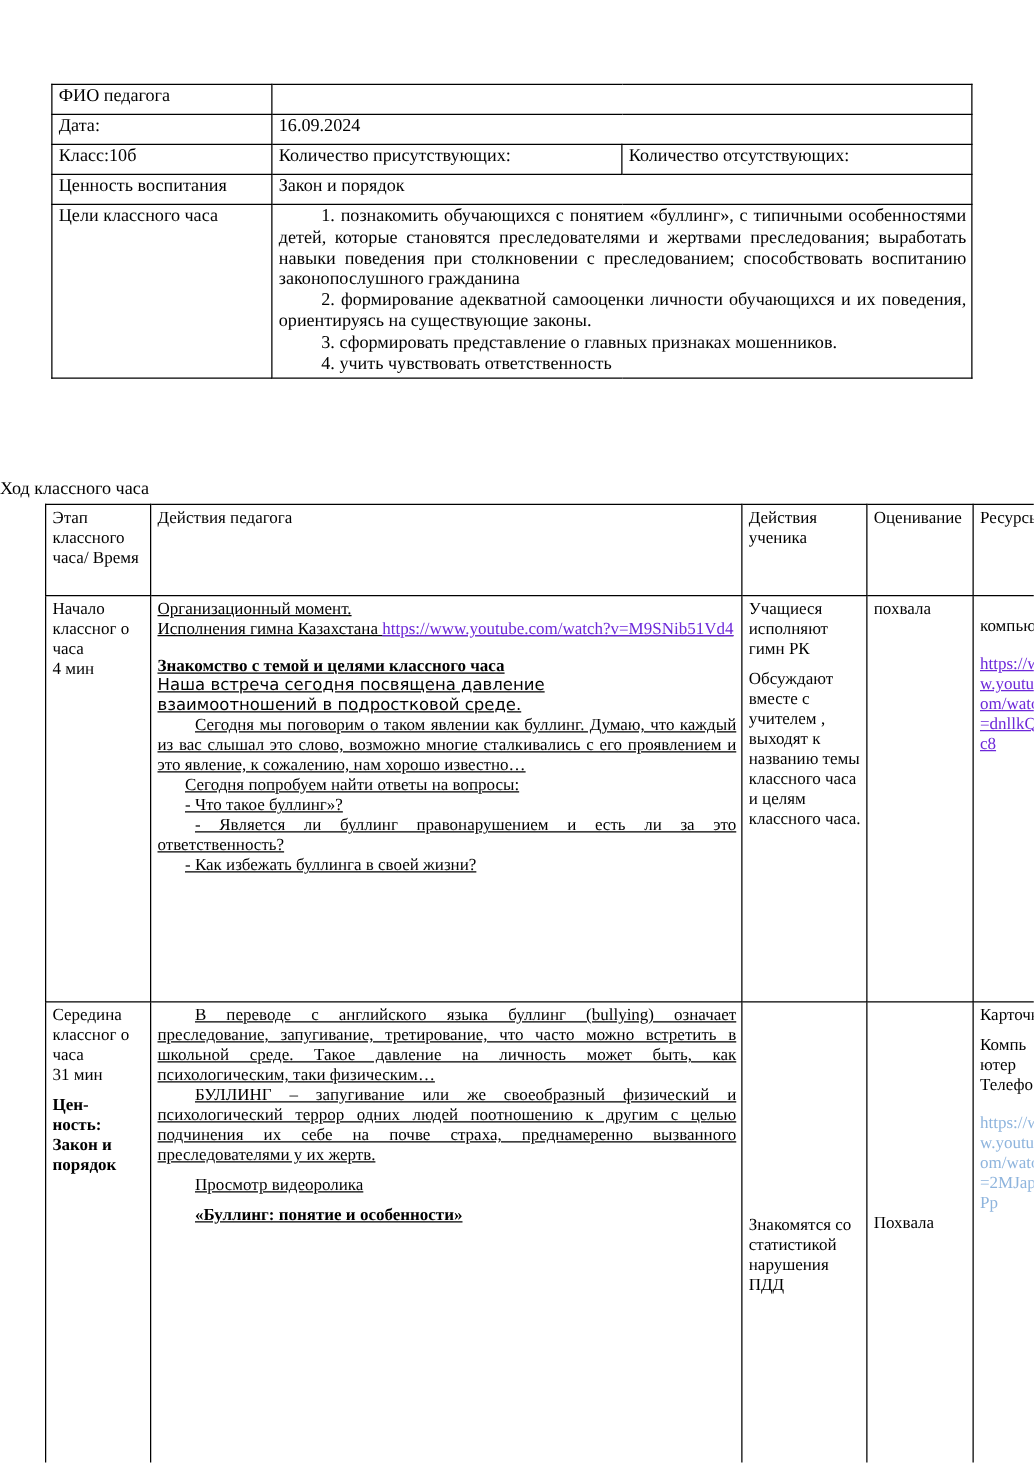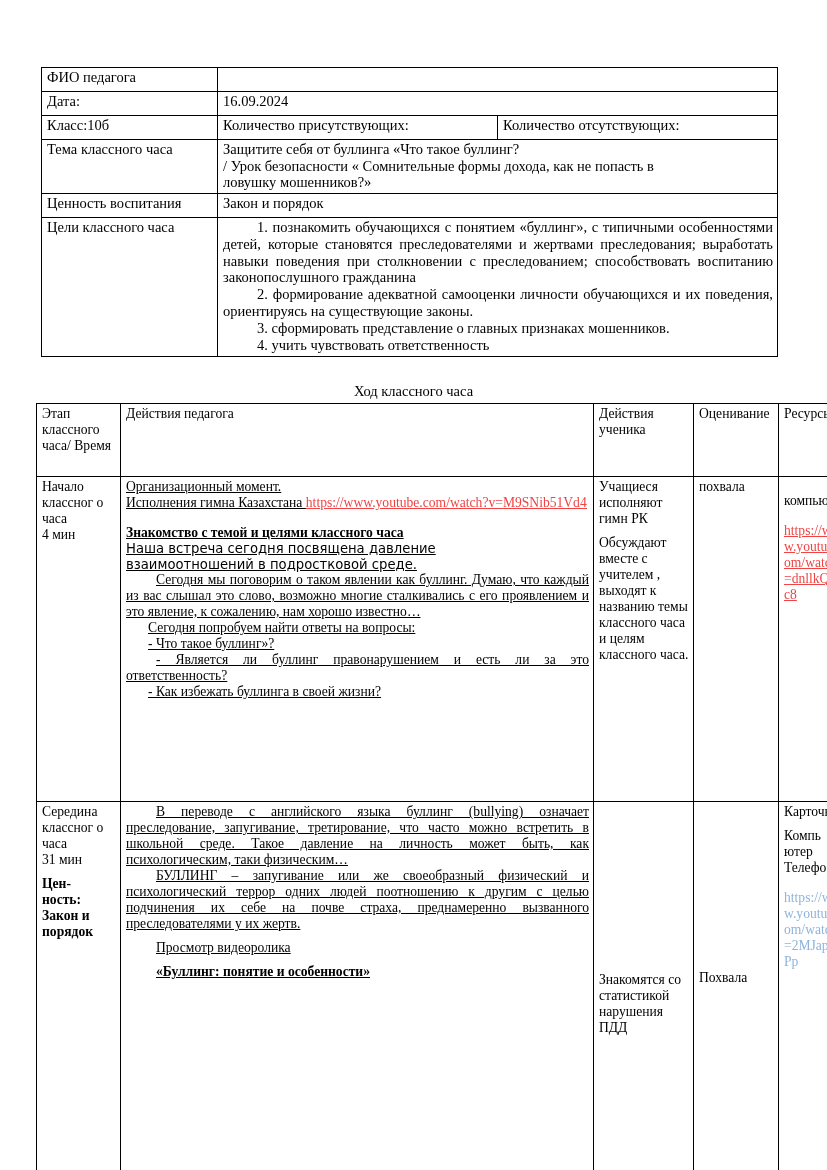--- a/index.html
+++ b/index.html
@@ -53,21 +53,21 @@
   .justify { text-align: justify; text-align-last: left; }
 
   .goal-line { text-indent: 34px; }
 
   
   #flow-caption {
     position: absolute;
     left: 0;
     top: 384px;
     width: 827px;
-    text-align: center;
+    text-align: left;
     font-size: 14.5px;
     line-height: 1.1;
   }
 
   
   #flow-table {
     position: absolute;
     left: 36px;
     top: 403px;
     width: 774px;
@@ -94,21 +94,21 @@
   .f-teach-cell p { margin: 0; text-decoration: underline; }
   .p-ind { text-indent: 30px; text-align: justify; text-align-last: left; }
   .p-ind2 { text-indent: 22px; }
   .b { font-weight: bold; }
   .spacer { height: 14px; }
   .spacer-sm { height: 8px; }
 
   .sans { font-family: "DejaVu Sans", "Liberation Sans", sans-serif; font-size: 13.2px; }
 
   a.link {
-    color: #ef4444;
+    color: #6d28d9;
     text-decoration: underline;
     word-break: break-all;
   }
   a.link-light {
     color: #8eb4dd;
     text-decoration: none;
     word-break: break-all;
   }
 
   .stage-cell { font-size: 13.4px; line-height: 1.25; }
@@ -133,28 +133,20 @@
         <td colspan="2"></td>
       </tr>
       <tr>
         <td class="c-label">Дата:</td>
         <td colspan="2">16.09.2024</td>
       </tr>
       <tr>
         <td class="c-label">Класс:10б</td>
         <td class="c-mid"> Количество присутствующих:</td>
         <td class="c-right">Количество отсутствующих:</td>
-      </tr>
-      <tr>
-        <td class="c-label">Тема классного часа</td>
-        <td colspan="2" class="tight">
-          <div>Защитите себя от буллинга «Что такое буллинг?</div>
-          <div>/ Урок безопасности   « Сомнительные формы дохода, как не попасть в</div>
-          <div>ловушку мошенников?»</div>
-        </td>
       </tr>
       <tr>
         <td class="c-label">Ценность воспитания</td>
         <td colspan="2">Закон и порядок</td>
       </tr>
       <tr>
         <td class="c-label">Цели классного часа</td>
         <td colspan="2">
           <div class="justify goal-line">1. познакомить обучающихся с понятием «буллинг», с типичными особенностями детей, которые становятся преследователями и жертвами преследования; выработать навыки поведения при столкновении с преследованием; способствовать воспитанию законопослушного гражданина</div>
           <div class="justify goal-line">2. формирование адекватной самооценки личности обучающихся и их поведения, ориентируясь на существующие законы.</div>

